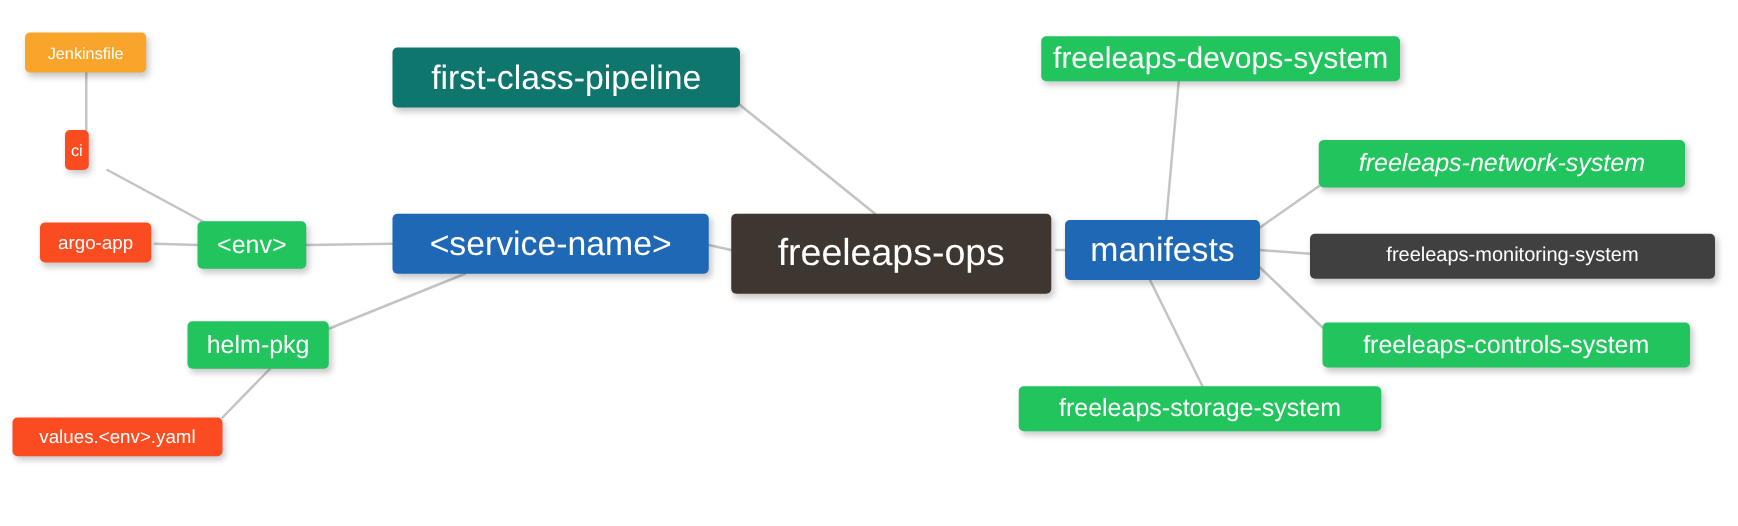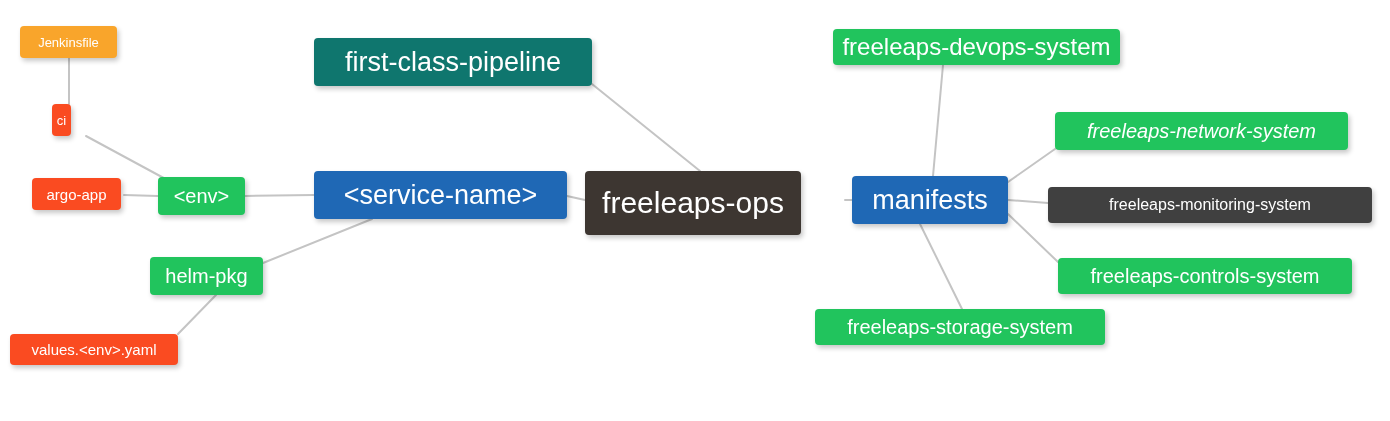--- a/index.html
+++ b/index.html
@@ -64,21 +64,21 @@
     </svg>
   <div id="node-layer">
       <div class="node" style="left: 20px; top: 26px; width: 97px; height: 32px; background: rgb(249, 165, 43); font-size: 13px;">Jenkinsfile</div>
       <div class="node" style="left: 52px; top: 104px; width: 19px; height: 32px; background: rgb(250, 75, 33); font-size: 13px;">ci</div>
       <div class="node" style="left: 32px; top: 178px; width: 89px; height: 32px; background: rgb(250, 75, 33); font-size: 15px;">argo-app</div>
       <div class="node" style="left: 158px; top: 177px; width: 87px; height: 38px; background: rgb(33, 196, 93); font-size: 20px;">&lt;env&gt;</div>
       <div class="node" style="left: 10px; top: 334px; width: 168px; height: 31px; background: rgb(250, 75, 33); font-size: 15px; text-align: center;">values.&lt;env&gt;.yaml</div>
       <div class="node" style="left: 150px; top: 257px; width: 113px; height: 38px; background: rgb(33, 196, 93); font-size: 20px;">helm-pkg</div>
       <div class="node" style="left: 314px; top: 38px; width: 278px; height: 48px; background: #0f766e; font-size: 27px;">first-class-pipeline</div>
       <div class="node" style="left: 314px; top: 171px; width: 253px; height: 48px; background: rgb(31, 104, 181); font-size: 27px;">&lt;service-name&gt;</div>
-      <div class="node" style="left: 585px; top: 171px; width: 216px; height: 64px; background: rgb(61, 54, 49); font-size: 30px;">freeleaps-ops</div>
+      <div class="node" style="left: 585px; top: 171px; width: 256px; height: 64px; background: rgb(61, 54, 49); font-size: 30px;">freeleaps-ops</div>
       <div class="node" style="left: 852px; top: 176px; width: 156px; height: 48px; background: rgb(31, 104, 181); font-size: 27px;">manifests</div>
       <div class="node" style="left: 800px; top: 29px; width: 287px; height: 36px; background: rgb(33, 196, 93); font-size: 24px; margin-left: 33px;">freeleaps-devops-system</div>
       <div class="node" style="left: 1055px; top: 112px; width: 293px; height: 38px; background: rgb(33, 196, 93); font-size: 20px; font-style: italic;">freeleaps-network-system</div>
       <div class="node" style="left: 1048px; top: 187px; width: 324px; height: 36px; background: #404040; font-size: 16px;">freeleaps-monitoring-system</div>
       <div class="node" style="left: 1058px; top: 258px; width: 294px; height: 36px; background: rgb(33, 196, 93); font-size: 20px;">freeleaps-controls-system</div>
       <div class="node" style="left: 815px; top: 309px; width: 290px; height: 36px; background: rgb(33, 196, 93); font-size: 20px;">freeleaps-storage-system</div>
     </div>
 </div>
 
 </body></html>

